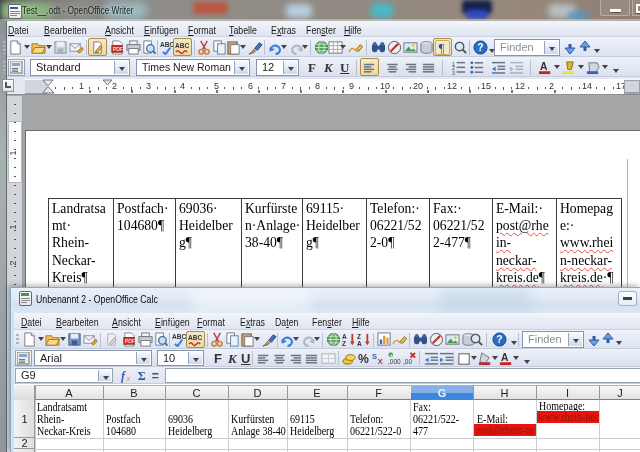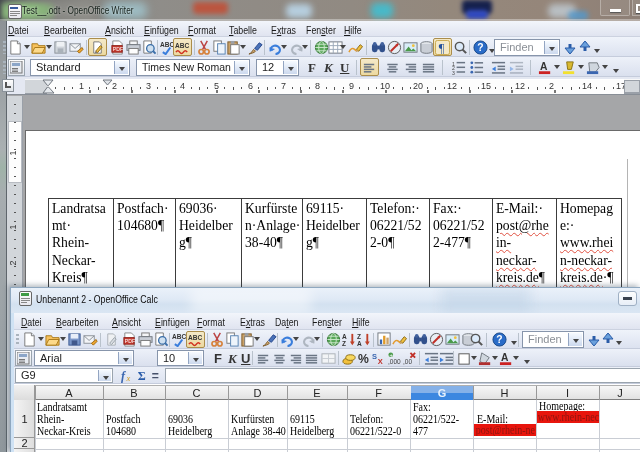--- a/index.html
+++ b/index.html
@@ -613,21 +613,21 @@
 <div class="abs" style="left:616px;top:341px;width:0;height:0;border:3px solid transparent;border-top:4px solid #444"></div>
 <div class="abs" style="left:14px;top:349px;width:626px;height:18px;background:linear-gradient(180deg,#edf1f9,#dae0ee);border-bottom:1px solid #c5ccdc"></div>
 <div class="abs grip" style="left:16px;top:352px;height:12px"></div>
 <div class="abs" style="left:15px;top:350px;width:17px;height:16px;background:linear-gradient(180deg,#fdfdfd,#e2e7ee);border:1px solid #9aa4ae"></div>
 <svg class="abs" style="left:17px;top:352px" width="13" height="13">
     <rect x="0" y="0" width="12" height="12" fill="#e8ecf2" stroke="#777"></rect>
     <rect x="2" y="2" width="8" height="3" fill="#8ca6c8"></rect>
     <rect x="2" y="7" width="6" height="1.4" fill="#777"></rect>
     <rect x="2" y="9.5" width="6" height="1.4" fill="#777"></rect>
   </svg>
-<div class="combo" style="left:34px;top:350px;width:100px;height:16px">Arial<div class="dd"></div></div>
+<div class="combo" style="left:34px;top:350px;width:118px;height:16px">Arial<div class="dd"></div></div>
 <div class="combo" style="left:157px;top:350px;width:47px;height:16px">10<div class="dd"></div></div>
 <div class="abs" style="left:214px;top:351px;font-size:13px;font-weight:bold;color:#333">F</div>
 <div class="abs" style="left:228px;top:351px;font-size:13px;font-style:italic;font-weight:bold;color:#333;font-family:'Liberation Serif',serif">K</div>
 <div class="abs" style="left:241px;top:351px;font-size:13px;font-weight:bold;color:#333;text-decoration:underline">U</div>
 <div class="abs" style="left:252px;top:351px;width:1px;height:14px;background:#b9c2cc"></div>
 <div class="ic" style="left:256px;top:351px"><svg width="16" height="16" viewBox="0 0 16 16">
       <rect x="2" y="4.0" width="11" height="1.6" fill="#6a7584"></rect>
       <rect x="2" y="6.6" width="8" height="1.6" fill="#6a7584"></rect>
       <rect x="2" y="9.2" width="11" height="1.6" fill="#6a7584"></rect>
       <rect x="2" y="11.8" width="8" height="1.6" fill="#6a7584"></rect>

